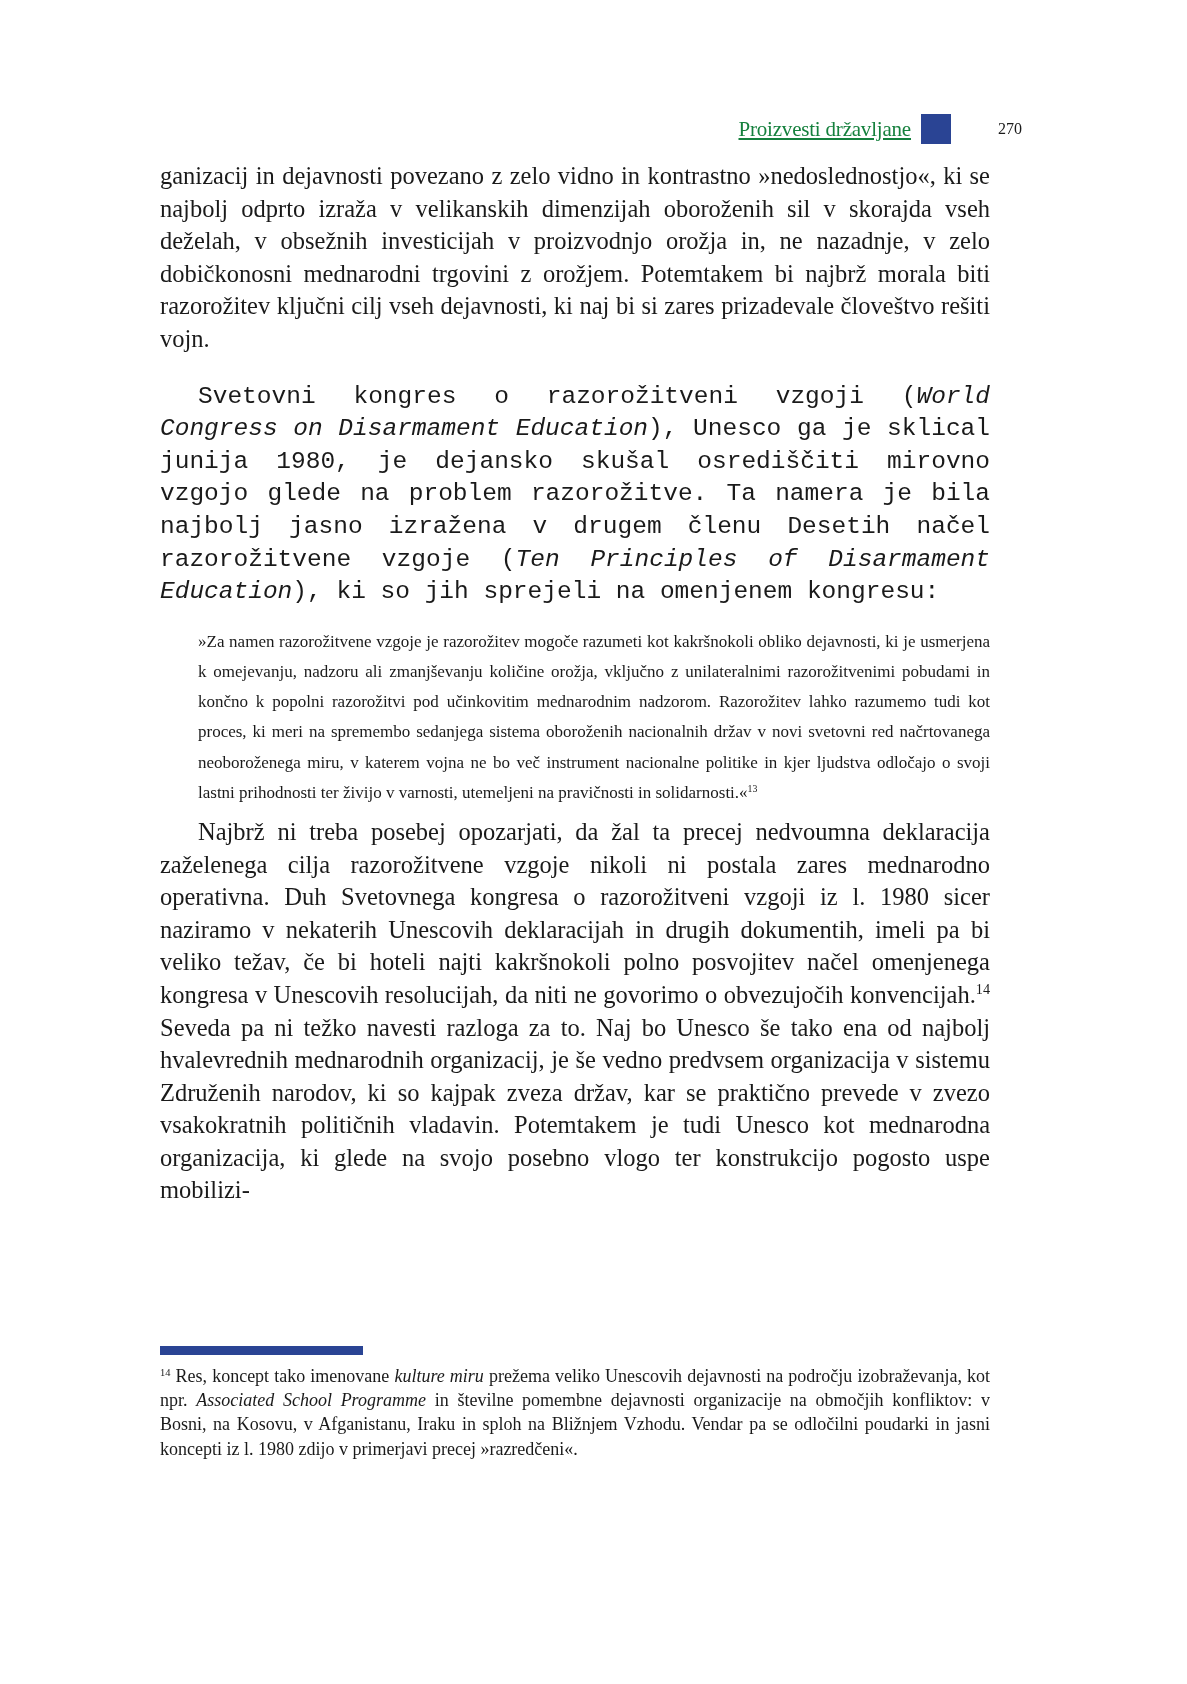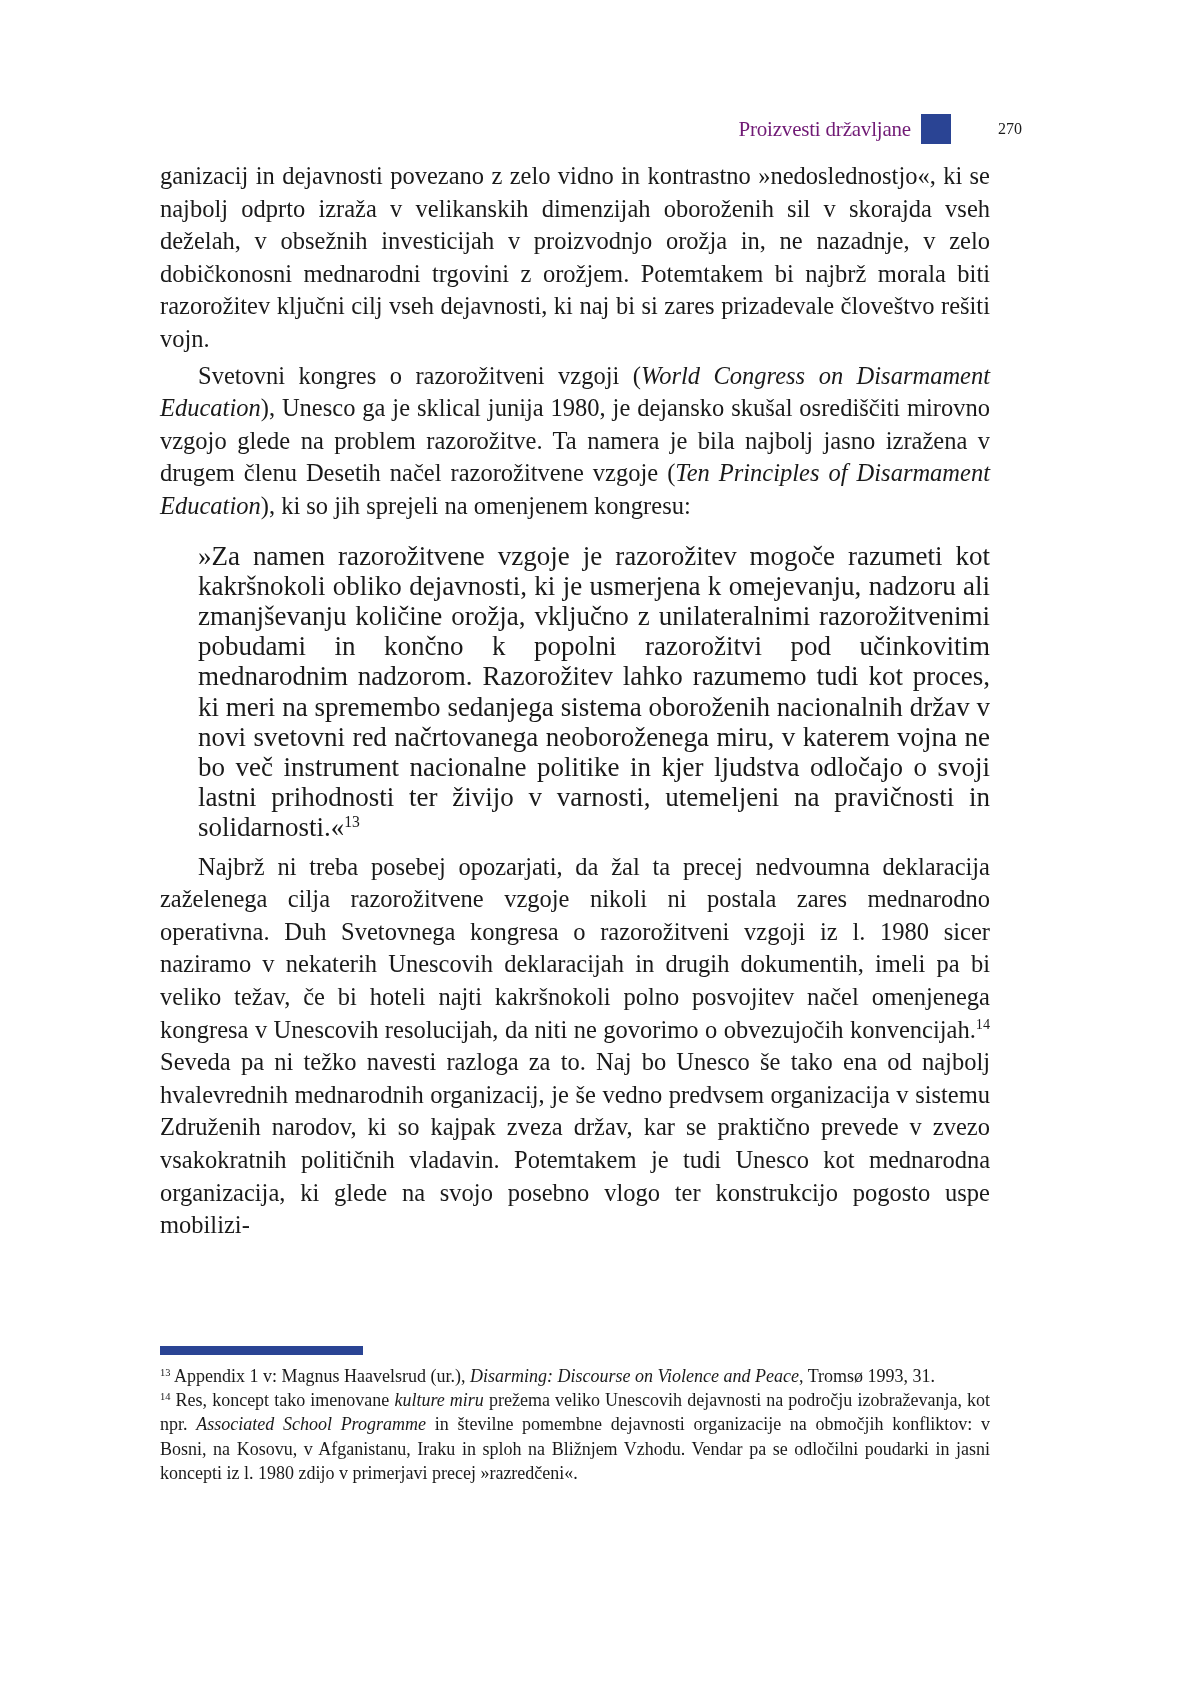--- a/index.html
+++ b/index.html
@@ -1,26 +1,26 @@
 <!DOCTYPE html>
 <html><head>
 <meta charset="utf-8">
 <style>
   html, body { margin: 0; padding: 0; background: #ffffff; }
   body { width: 1187px; height: 1684px; position: relative; overflow: hidden;
          font-family: "Liberation Serif", "DejaVu Serif", serif; color: #1a1a1a; }
   .header { position: absolute; top: 114px; right: 222px; height: 30px; display: flex; align-items: center; }
-  .header .running { font-size: 21px; color: #701a75; margin-right: 10px; letter-spacing: -0.2px; }
+  .header .running { font-size: 21px; color: #15803d; margin-right: 10px; letter-spacing: -0.2px; text-decoration: underline; }
   .header .square { width: 30px; height: 30px; background: #2a4494; margin-right: 14px; }
   .header-pageno-wrap { position: absolute; top: 114px; left: 998px; }
   .main { position: absolute; left: 160px; top: 160px; width: 830px; }
   .p { font-size: 24.5px; line-height: 32.6px; text-align: justify; margin: 0; hyphens: manual; }
   .p.indent { text-indent: 38px; }
-  .p.gap { margin-top: 4px; }
-  .quote { font-size: 27px; line-height: 30.2px; text-align: justify; margin: 18px 0 8px 38px; }
+  .p.gap { margin-top: 25px; font-family: Liberation Mono, monospace; }
+  .quote { font-size: 17px; line-height: 30.2px; text-align: justify; margin: 18px 0 8px 38px; }
   sup { font-size: 0.58em; line-height: 0; vertical-align: 0.6em; }
   i { font-style: italic; }
   .rule { position: absolute; left: 160px; top: 1346px; width: 203px; height: 9px; background: #2a4494; }
   .notes { position: absolute; left: 160px; top: 1364px; width: 830px; }
   .note { font-size: 18px; line-height: 24.2px; text-align: justify; margin: 0; }
 </style>
 </head>
 <body>
 
 <div class="header">
@@ -37,15 +37,14 @@
   <p class="p indent gap"><span>Svetovni kongres o razorožitveni vzgoji (</span><i>World Congress on Disarma­ment Education</i><span>), Unesco ga je sklical junija 1980, je dejansko skušal osre­diščiti mirovno vzgojo glede na problem razorožitve. Ta namera je bila naj­bolj jasno izražena v drugem členu Desetih načel razorožitvene vzgoje (</span><i>Ten Principles of Disarmament Education</i><span>), ki so jih sprejeli na omenjenem kon­gresu:</span></p>
 
   <p class="quote"><span>»Za namen razorožitvene vzgoje je razorožitev mogoče razumeti kot kakr­šnokoli obliko dejavnosti, ki je usmerjena k omejevanju, nadzoru ali zmanj­ševanju količine orožja, vključno z unilateralnimi razorožitvenimi pobudami in končno k popolni razorožitvi pod učinkovitim mednarodnim nadzorom. Razorožitev lahko razumemo tudi kot proces, ki meri na spremembo seda­njega sistema oboroženih nacionalnih držav v novi svetovni red načrtovanega neoboroženega miru, v katerem vojna ne bo več instrument nacionalne poli­tike in kjer ljudstva odločajo o svoji lastni prihodnosti ter živijo v varnosti, ute­meljeni na pravičnosti in solidarnosti.«</span><sup>13</sup></p>
 
   <p class="p indent"><span>Najbrž ni treba posebej opozarjati, da žal ta precej nedvoumna deklara­cija zaželenega cilja razorožitvene vzgoje nikoli ni postala zares mednaro­dno operativna. Duh Svetovnega kongresa o razorožitveni vzgoji iz l. 1980 sicer naziramo v nekaterih Unescovih deklaracijah in drugih dokumen­tih, imeli pa bi veliko težav, če bi hoteli najti kakršnokoli polno posvoji­tev načel omenjenega kongresa v Unescovih resolucijah, da niti ne govori­mo o obvezujočih konvencijah.</span><sup>14</sup><span> Seveda pa ni težko navesti razloga za to. Naj bo Unesco še tako ena od najbolj hvalevrednih mednarodnih organi­zacij, je še vedno predvsem organizacija v sistemu Združenih narodov, ki so kajpak zveza držav, kar se praktično prevede v zvezo vsakokratnih poli­tičnih vladavin. Potemtakem je tudi Unesco kot mednarodna organizaci­ja, ki glede na svojo posebno vlogo ter konstrukcijo pogosto uspe mobilizi-</span></p>
 </div>
 
 <div class="rule"></div>
 
 <div class="notes">
-  <p class="note"><sup>13</sup><span> Appendix 1 v: Magnus Haavelsrud (ur.), </span><i>Disarming: Discourse on Violence and Peace</i><span>, Trom­sø 1993, 31.</span></p>
   <p class="note"><sup>14</sup><span> Res, koncept tako imenovane </span><i>kulture miru</i><span> prežema veliko Unescovih dejavnosti na področju iz­obraževanja, kot npr. </span><i>Associated School Programme</i><span> in številne pomembne dejavnosti organizacije na območjih konfliktov: v Bosni, na Kosovu, v Afganistanu, Iraku in sploh na Bližnjem Vzhodu. Vendar pa se odločilni poudarki in jasni koncepti iz l. 1980 zdijo v primerjavi precej »razredčeni«.</span></p>
 </div>
 
 </body></html>

